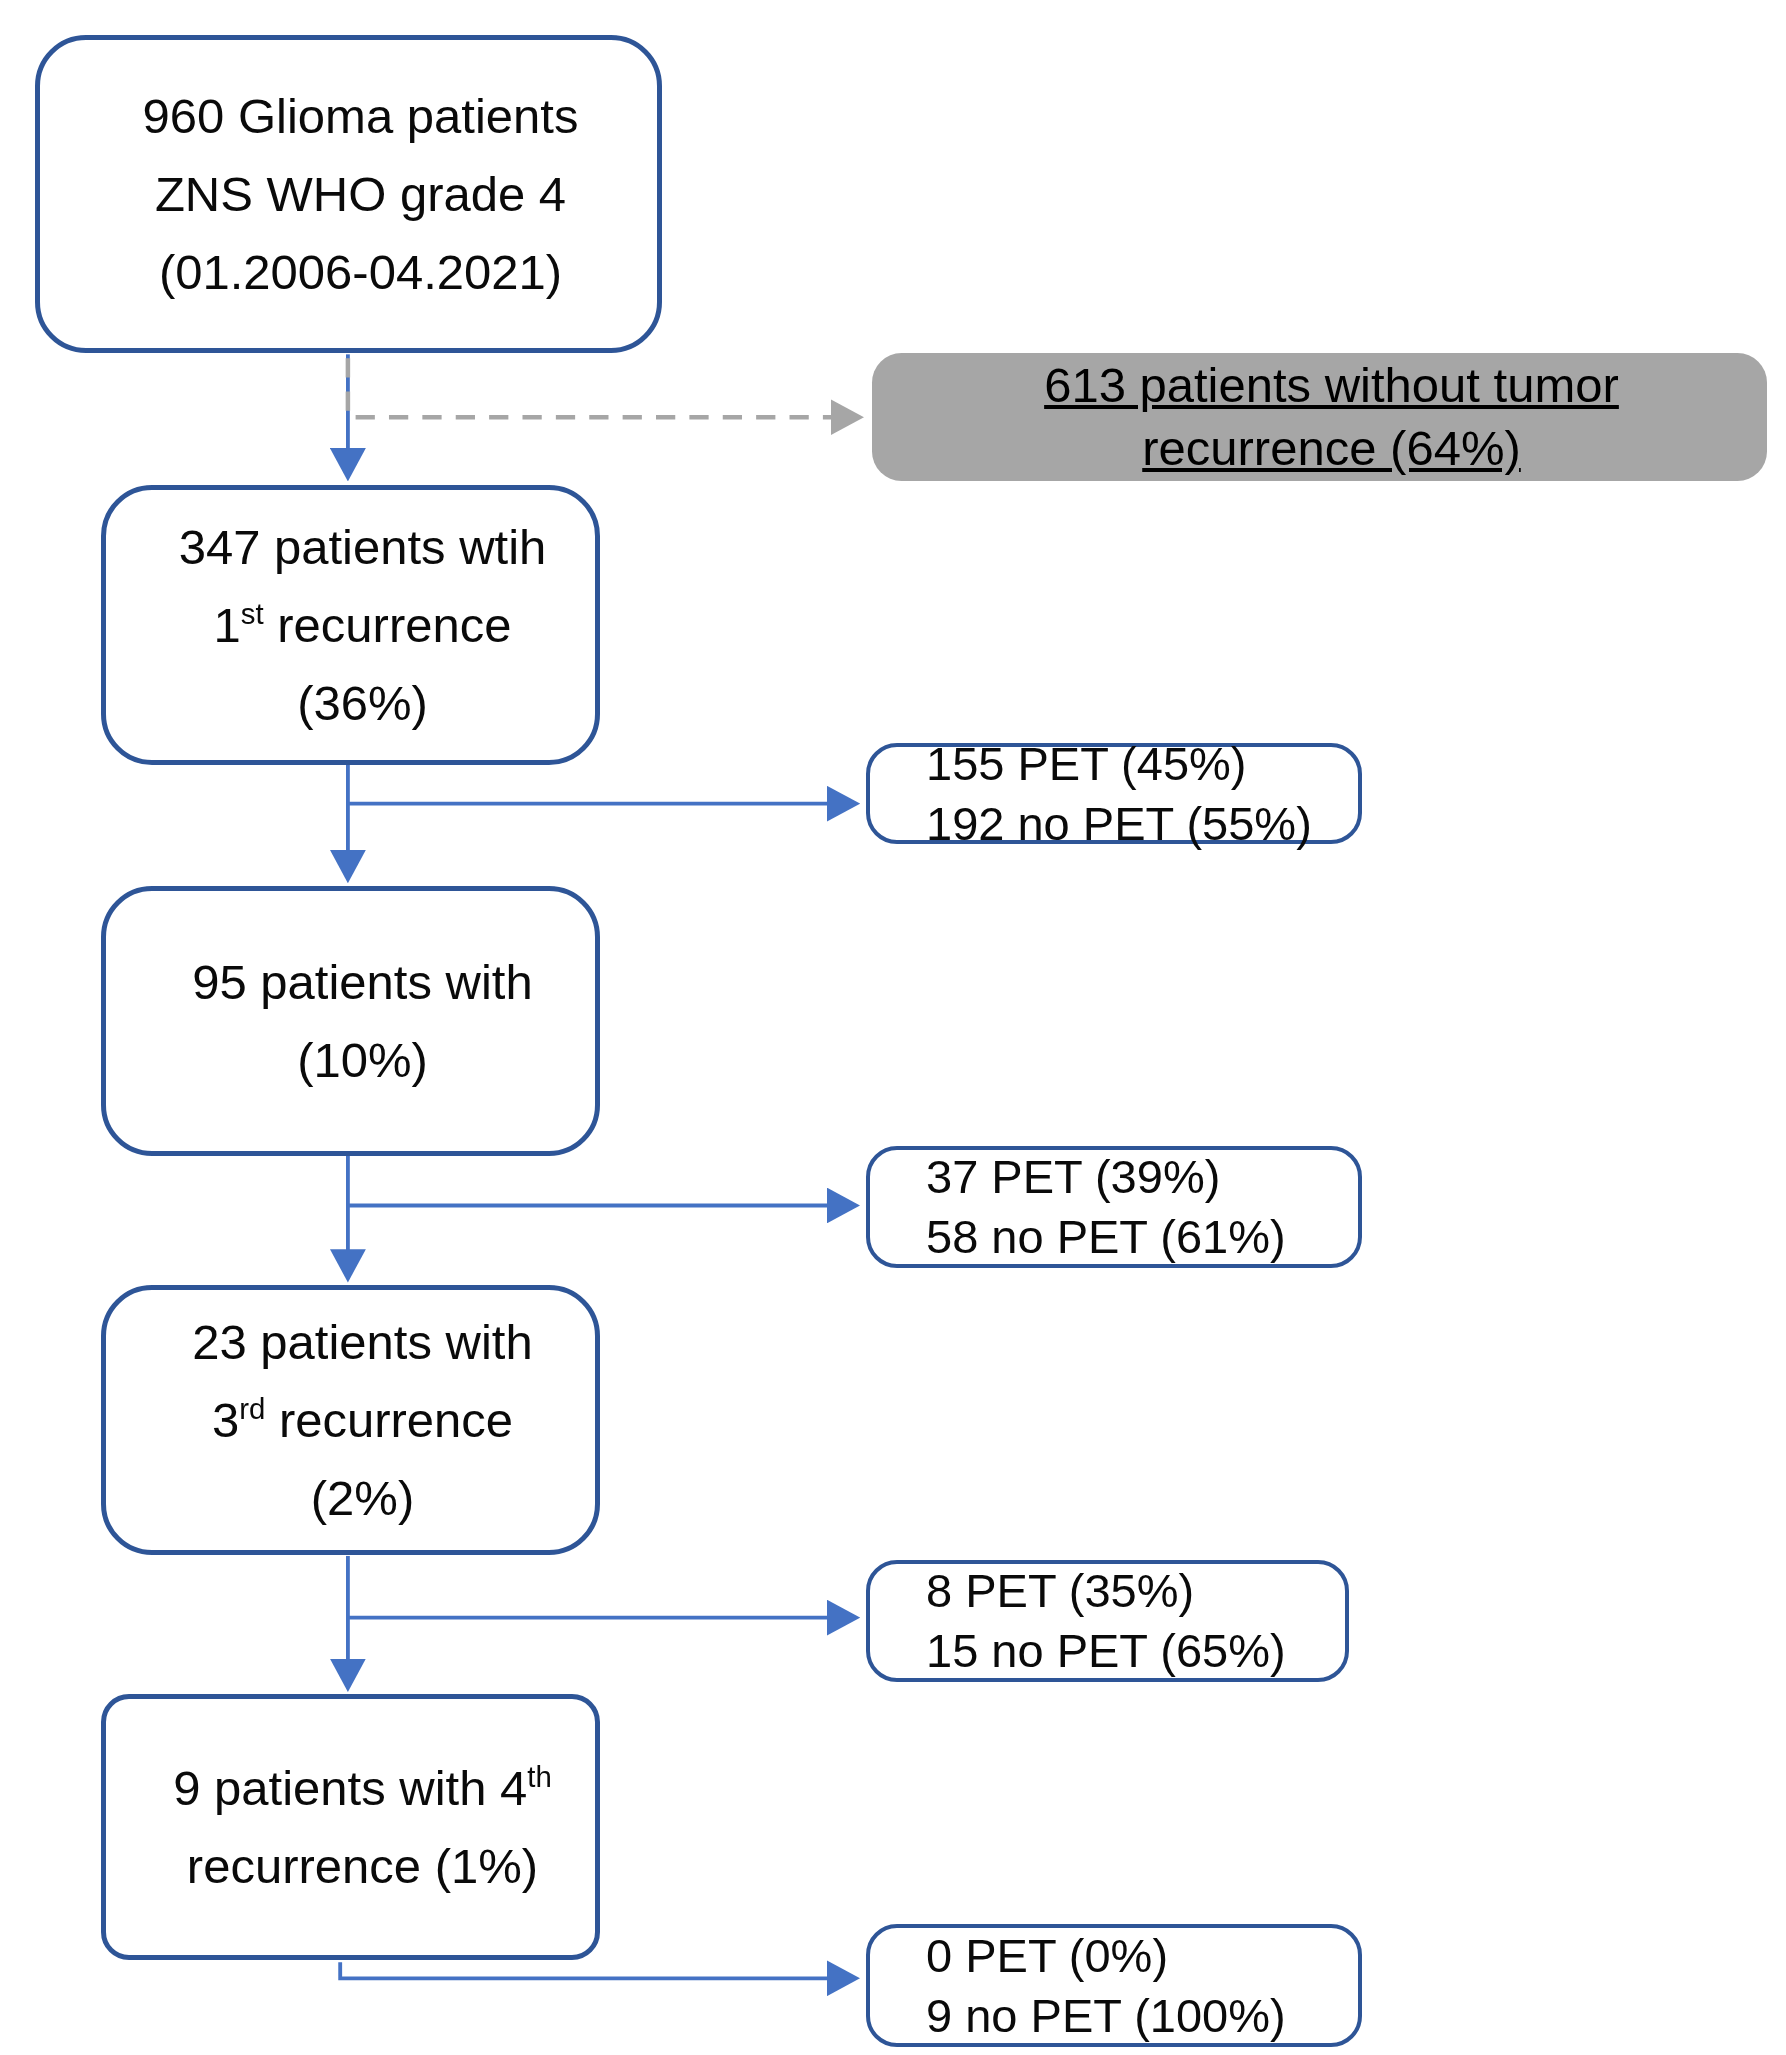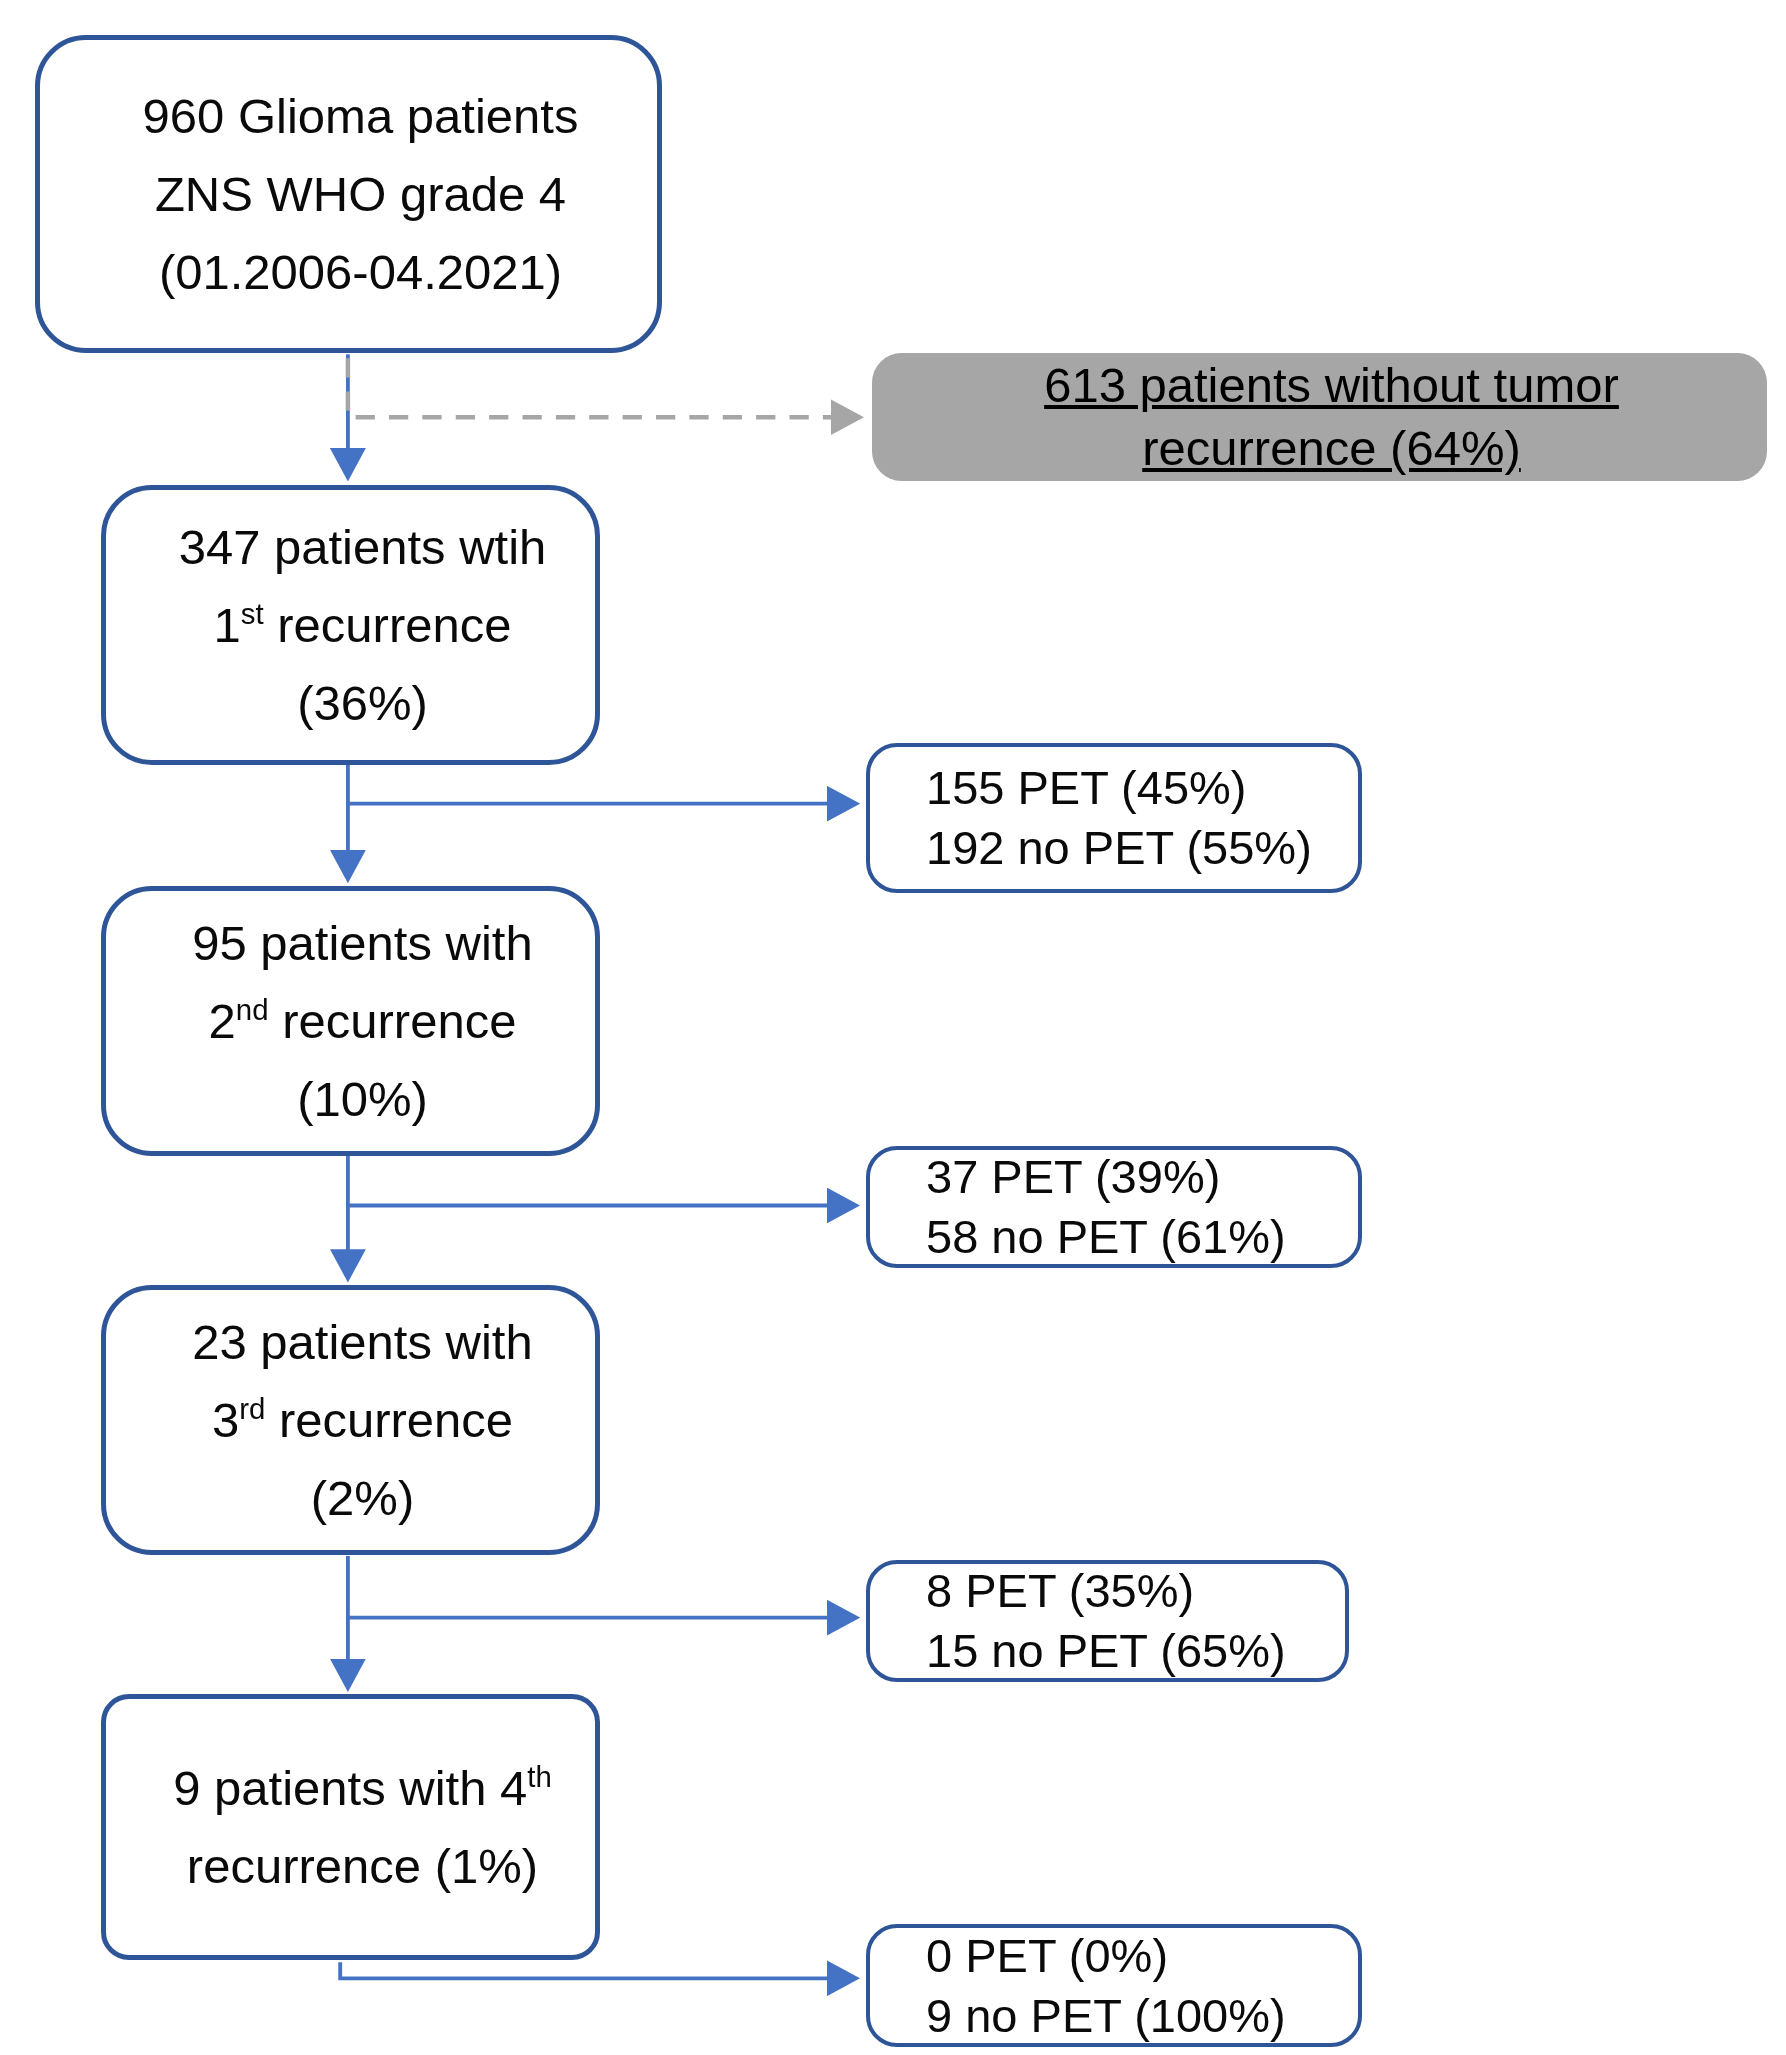--- a/index.html
+++ b/index.html
@@ -10,21 +10,21 @@
   .main{border:5.1px solid #2e5597;border-radius:51px;text-align:center;font-size:49px;line-height:78px;}
   .gray{background:#a6a6a6;border:none;border-radius:29.5px;text-align:center;font-size:49px;line-height:63px;color:#000000;text-decoration:underline;}
   .side{border:4.5px solid #2e5597;border-radius:31px;text-align:left;font-size:47px;line-height:60px;padding-left:32px;}
   .tl{white-space:nowrap;padding-left:24px;}
   .main .tl, .gray .tl{white-space:normal;}
   sup{font-size:0.60em;line-height:0;position:relative;top:-0.02em;vertical-align:super;}
   
   .b1{left:35px;top:35px;width:627px;height:318px;}
   .g1{left:872px;top:353px;width:895px;height:128px;}
   .b2{left:101px;top:485px;width:499px;height:280px;}
-  .s1{left:866px;top:743px;width:496px;height:150px;}
+  .s1{left:866px;top:743px;width:496px;height:101px;}
   .b3{left:101px;top:886px;width:499px;height:270px;}
   .s2{left:866px;top:1146px;width:496px;height:122px;}
   .b4{left:101px;top:1285px;width:499px;height:270px;}
   .s3{left:866px;top:1560px;width:483px;height:122px;}
   .b5{left:101px;top:1694px;width:499px;height:266px;border-radius:28px;}
   .s4{left:866px;top:1924px;width:496px;height:123px;}
   .wire-blue{stroke:#4472c4;stroke-width:6;fill:none;}
   .wire-dashed{stroke:#a6a6a6;stroke-width:7;fill:none;stroke-dasharray:30 22;}
 </style>
 </head>
@@ -74,21 +74,20 @@
       <div class="tl"><span>(36%)</span></div>
     </div>
 
   <div class="box side s1">
       <div class="tl"><span>155 PET (45%)</span></div>
       <div class="tl"><span>192 no PET (55%)</span></div>
     </div>
 
   <div class="box main b3">
       <div class="tl"><span>95 patients with</span></div>
-      <div class="tl"><span>2</span><sup>nd</sup><span> recurrence</span></div>
       <div class="tl"><span>(10%)</span></div>
     </div>
 
   <div class="box side s2">
       <div class="tl"><span>37 PET (39%)</span></div>
       <div class="tl"><span>58 no PET (61%)</span></div>
     </div>
 
   <div class="box main b4">
       <div class="tl"><span>23 patients with</span></div>

